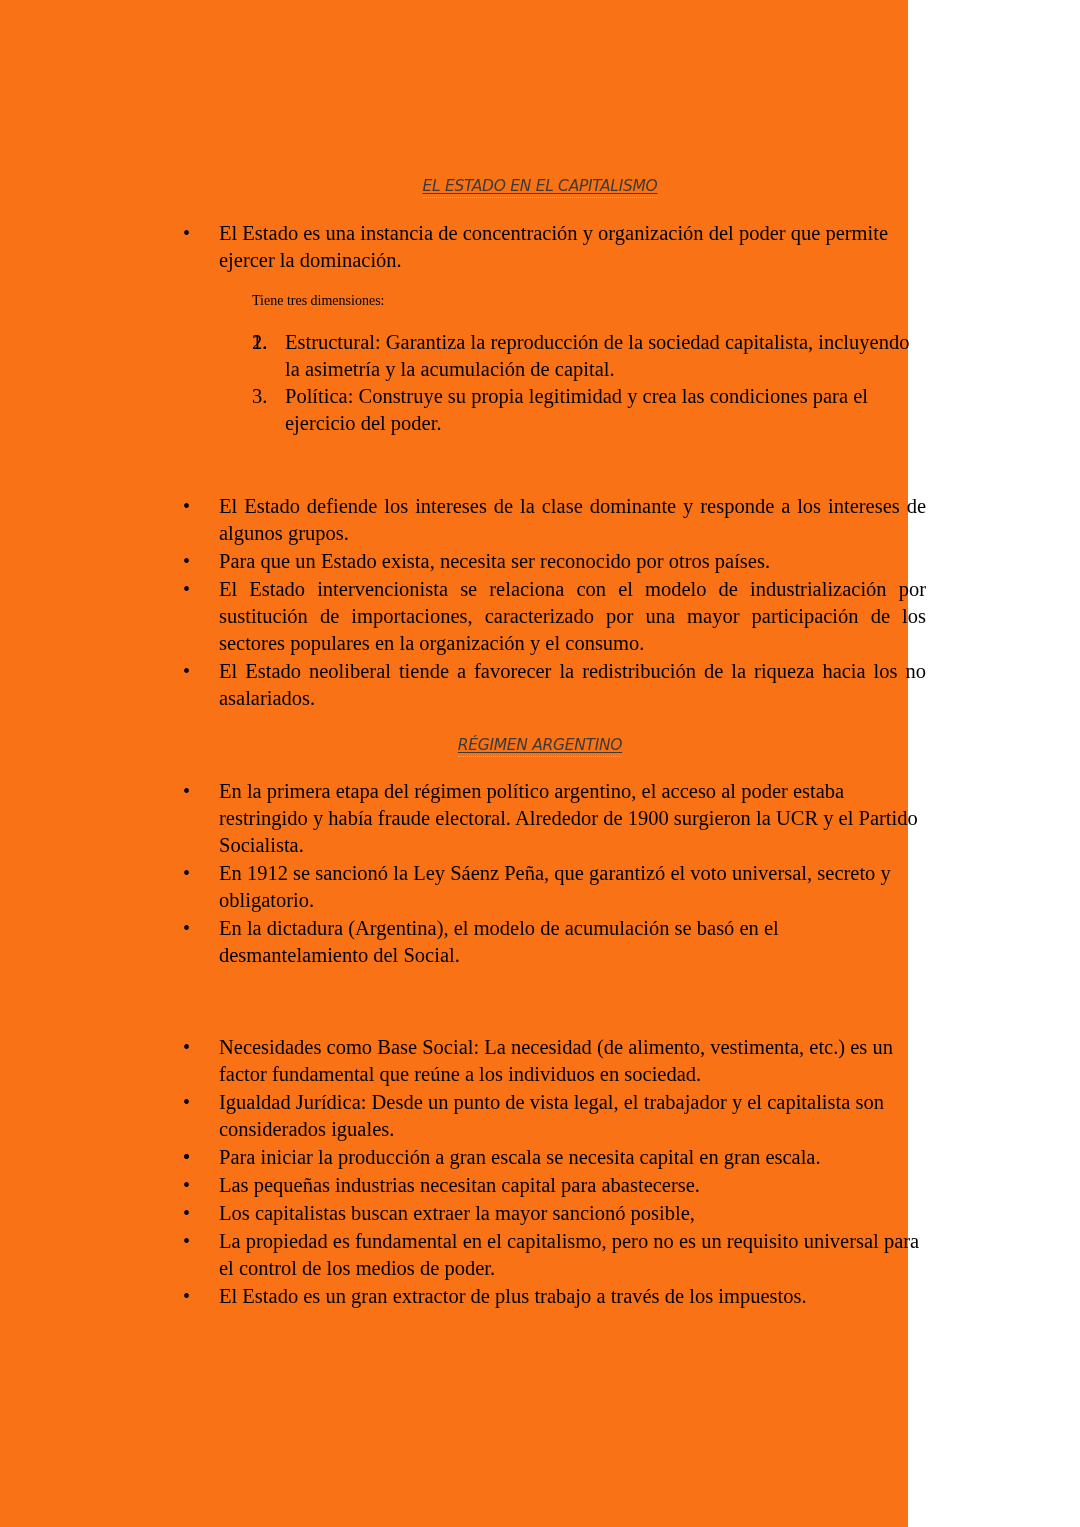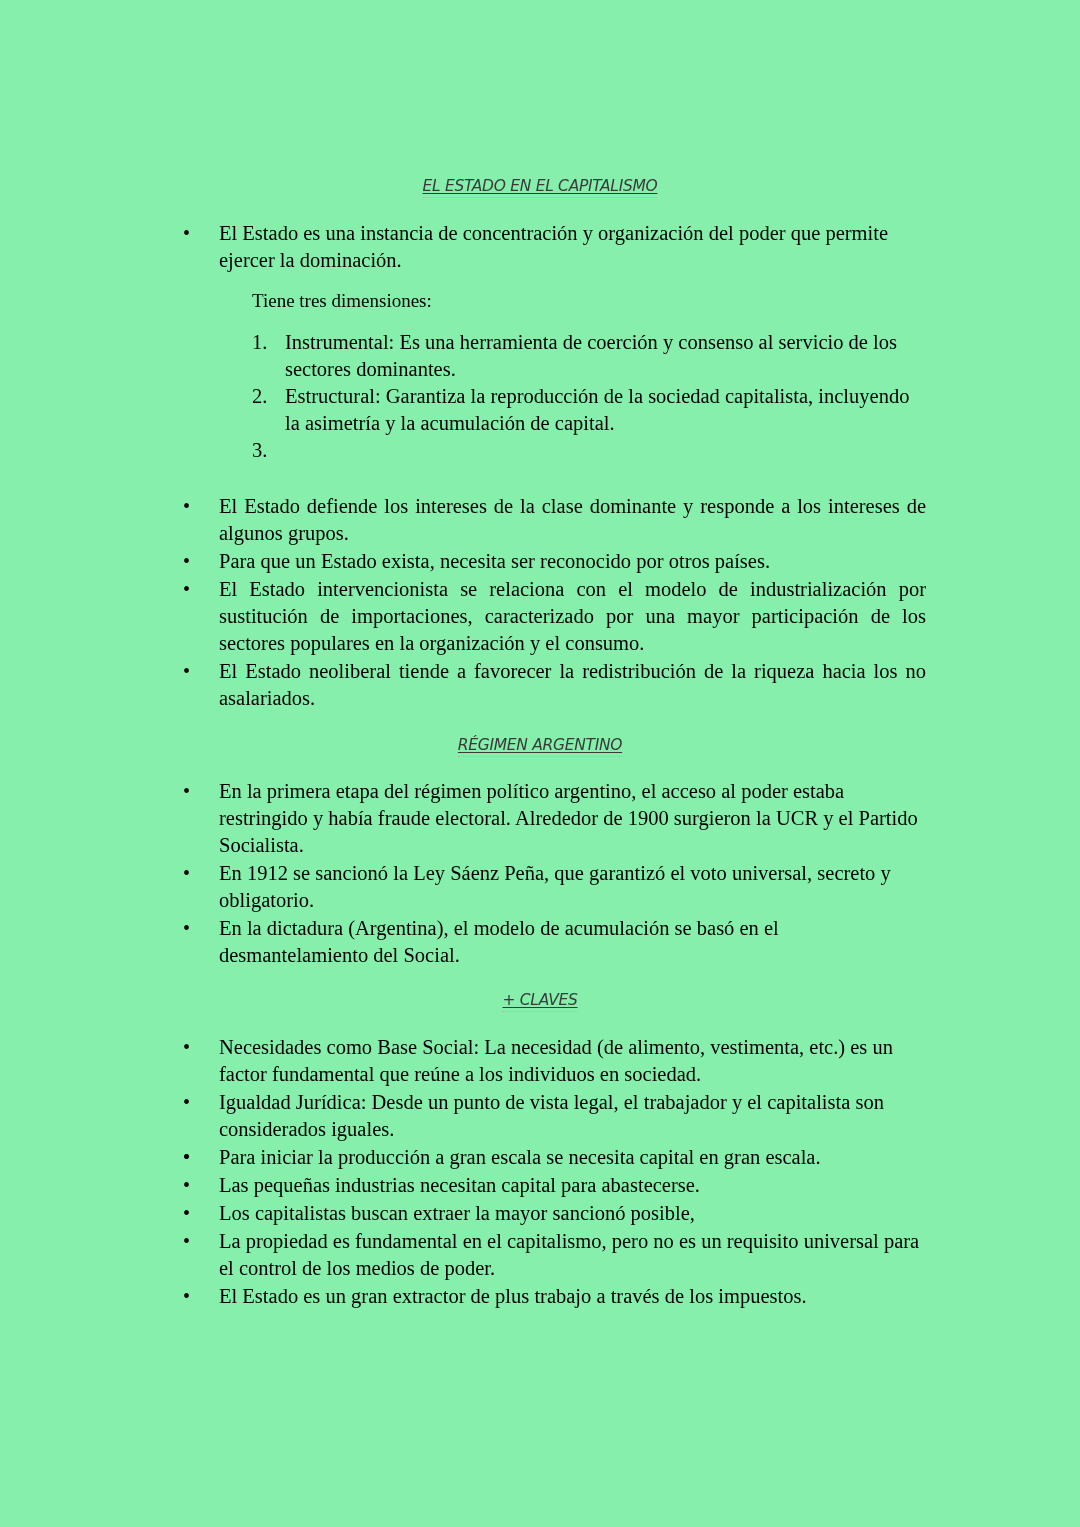--- a/index.html
+++ b/index.html
@@ -11,23 +11,23 @@
       width: 1080px;
       height: 1527px;
       position: relative;
       overflow: hidden;
       color: #000000;
     }
     .page {
       position: absolute;
       left: 0;
       top: 0;
-      width: 1080px;
+      width: 908px;
       height: 1527px;
-      background: #86efac;
+      background: #f97316;
     }
     .heading {
       position: absolute;
       left: 0;
       width: 1080px;
       text-align: center;
       font-family: "DejaVu Sans", sans-serif;
       font-style: italic;
       font-size: 15.5px;
       color: #3a3a3a;
@@ -64,21 +64,21 @@
       position: absolute;
       left: 183px;
       top: 0;
       width: 10px;
       font-size: 20px;
     }
     .subtext {
       position: absolute;
       left: 252px;
       font-family: "Liberation Serif", serif;
-      font-size: 19px;
+      font-size: 14px;
       line-height: 27px;
     }
     .numlist {
       position: absolute;
       left: 0;
       width: 1080px;
       margin: 0;
       padding: 0;
       list-style: none;
       font-family: "Liberation Serif", serif;
@@ -110,28 +110,28 @@
       <span class="bullet">•</span>
       <span>El Estado es una instancia de concentración y organización del poder que permite ejercer la dominación.</span>
     </li>
   </ul>
 
   <div class="subtext" style="top:287px;">Tiene tres dimensiones:</div>
 
   <ol class="numlist" style="top:329px;">
     <li class="numitem">
       <span class="num">1.</span>
-      <span>Instrumental: Es una herramienta de coerción y consenso al servicio de los sectores dominantes.</span>
     </li>
     <li class="numitem">
       <span class="num">2.</span>
       <span>Estructural: Garantiza la reproducción de la sociedad capitalista, incluyendo la asimetría y la acumulación de capital.</span>
     </li>
     <li class="numitem">
       <span class="num">3.</span>
+      <span>Política: Construye su propia legitimidad y crea las condiciones para el ejercicio del poder.</span>
     </li>
   </ol>
 
   <ul class="list" style="top:493px;">
     <li class="item justify">
       <span class="bullet">•</span>
       <span>El Estado defiende los intereses de la clase dominante y responde a los intereses de algunos grupos.</span>
     </li>
     <li class="item">
       <span class="bullet">•</span>
@@ -159,23 +159,20 @@
     <li class="item">
       <span class="bullet">•</span>
       <span>En 1912 se sancionó la Ley Sáenz Peña, que garantizó el voto universal, secreto y obligatorio.</span>
     </li>
     <li class="item">
       <span class="bullet">•</span>
       <span>En la dictadura (Argentina), el modelo de acumulación se basó en el desmantelamiento del Social.</span>
     </li>
   </ul>
 
-  <div class="heading" style="top:991px;">
-    <span>+ CLAVES</span>
-  </div>
 
   <ul class="list" style="top:1034px;">
     <li class="item">
       <span class="bullet">•</span>
       <span>Necesidades como Base Social: La necesidad (de alimento, vestimenta, etc.) es un factor fundamental que reúne a los individuos en sociedad.</span>
     </li>
     <li class="item">
       <span class="bullet">•</span>
       <span>Igualdad Jurídica: Desde un punto de vista legal, el trabajador y el capitalista son considerados iguales.</span>
     </li>

